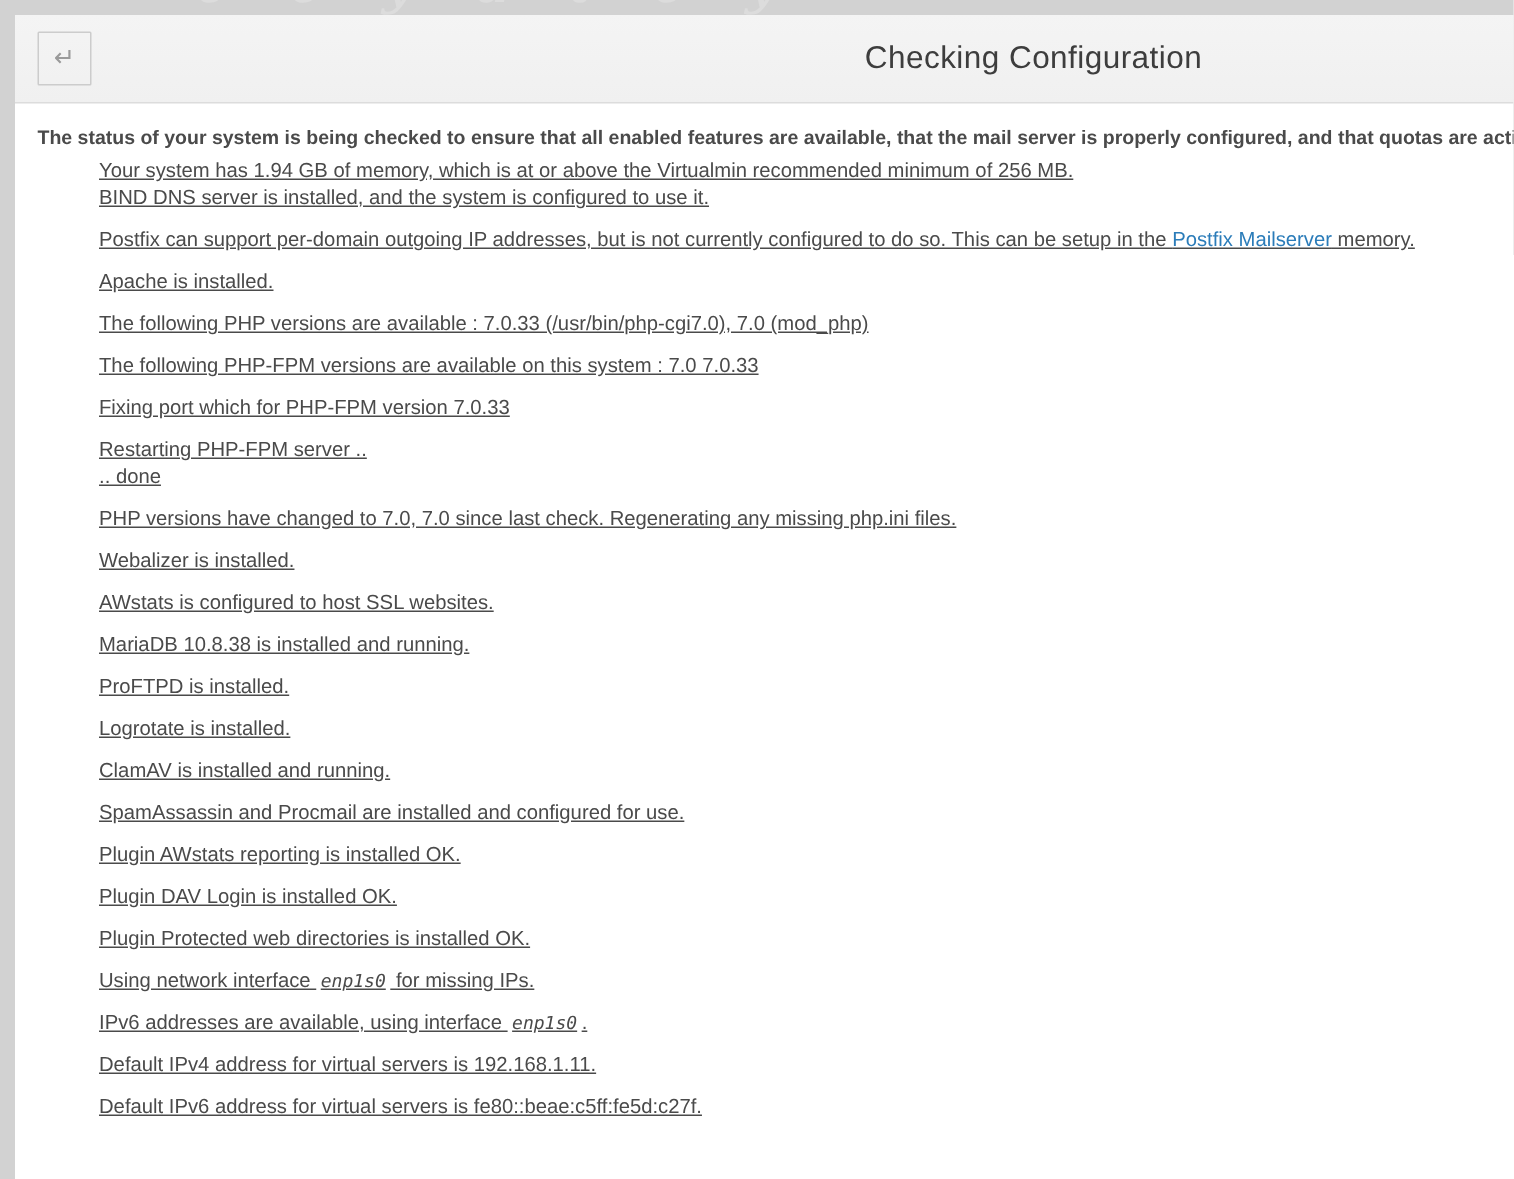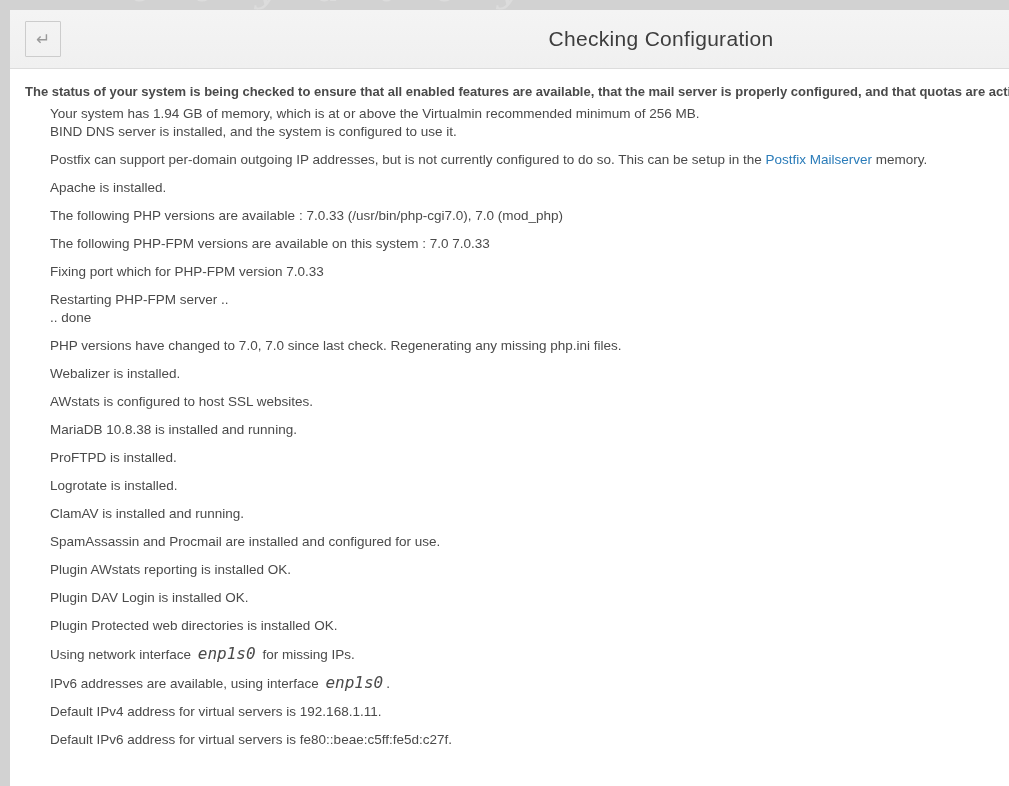--- a/index.html
+++ b/index.html
@@ -32,39 +32,39 @@
     position:absolute;left:15px;top:11px;width:36px;height:36px;
     background:transparent;border:1px solid #cccccc;border-radius:1px;
     display:flex;align-items:center;justify-content:center;
     cursor:pointer;padding:0;
   }
   .back-button .glyph{
     color:#9a9a9a;font-size:17px;line-height:1;
     font-family:"DejaVu Sans",sans-serif;
   }
   .page-title{
-    position:absolute;left:651px;top:50%;
+    position:absolute;left:679px;top:50%;
     transform:translate(-50%,-50%);
     font-size:21px;letter-spacing:.3px;color:#3d3d3d;font-weight:400;
     white-space:nowrap;
   }
   .panel-content{
     padding:14px 0 0 0;color:var(--text,#4a4a4a);
   }
   .intro{
     margin:0 0 4px 15px;
     font-size:13px;font-weight:bold;line-height:18px;white-space:nowrap;
   }
-  .status-log{margin-left:40px;}
+  .status-log{margin-left:56px;text-decoration:underline;}
   .block{margin:0 0 10px 0;}
   .line{font-size:13.5px;line-height:18px;}
   .lnk{color:var(--link,#2b7cb9);text-decoration:none;text-align:right;}
   .code{
     font-family:"DejaVu Sans Mono",monospace;font-style:italic;
-    font-size:16px;padding:0 3px;
+    font-size:12px;padding:0 3px;
   }
 </style>
 </head>
 <body>
 
 <div class="top-strip">
   <div class="script-remnant">e e y a t e y</div>
 </div>
 
 <div class="panel">

